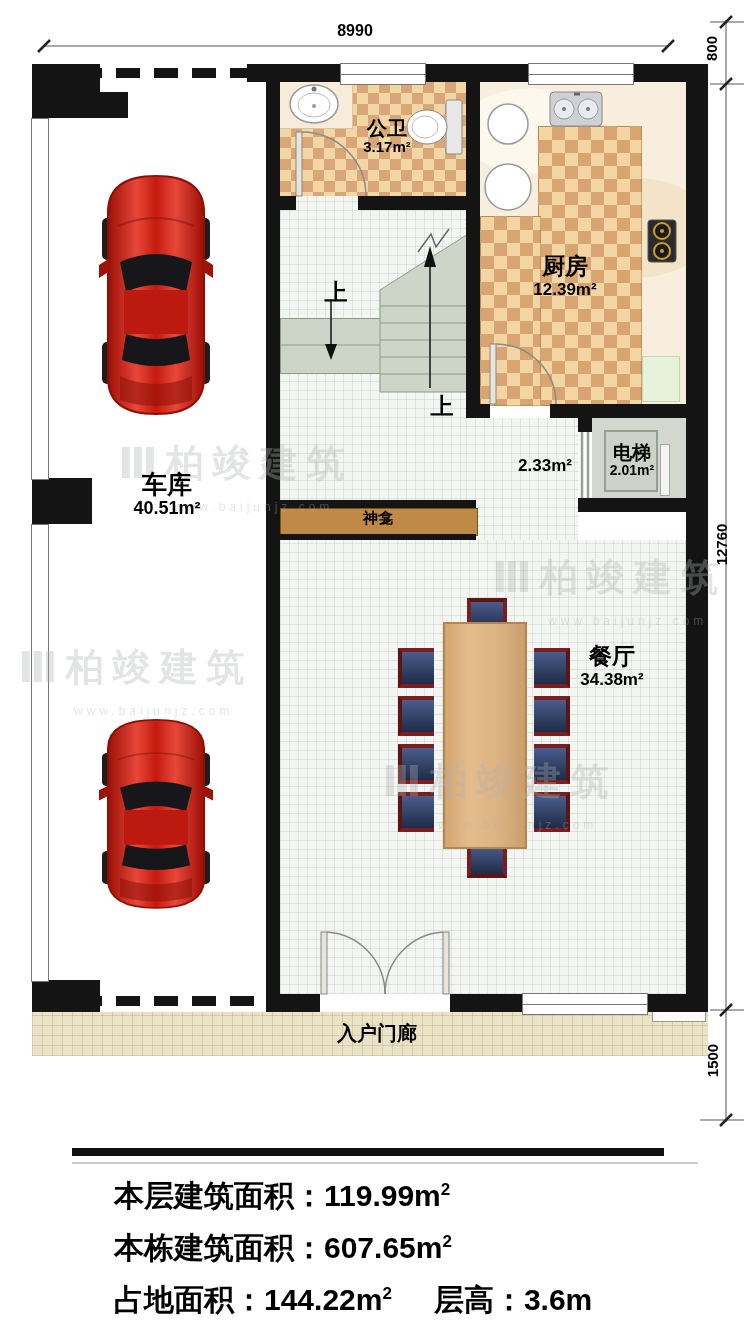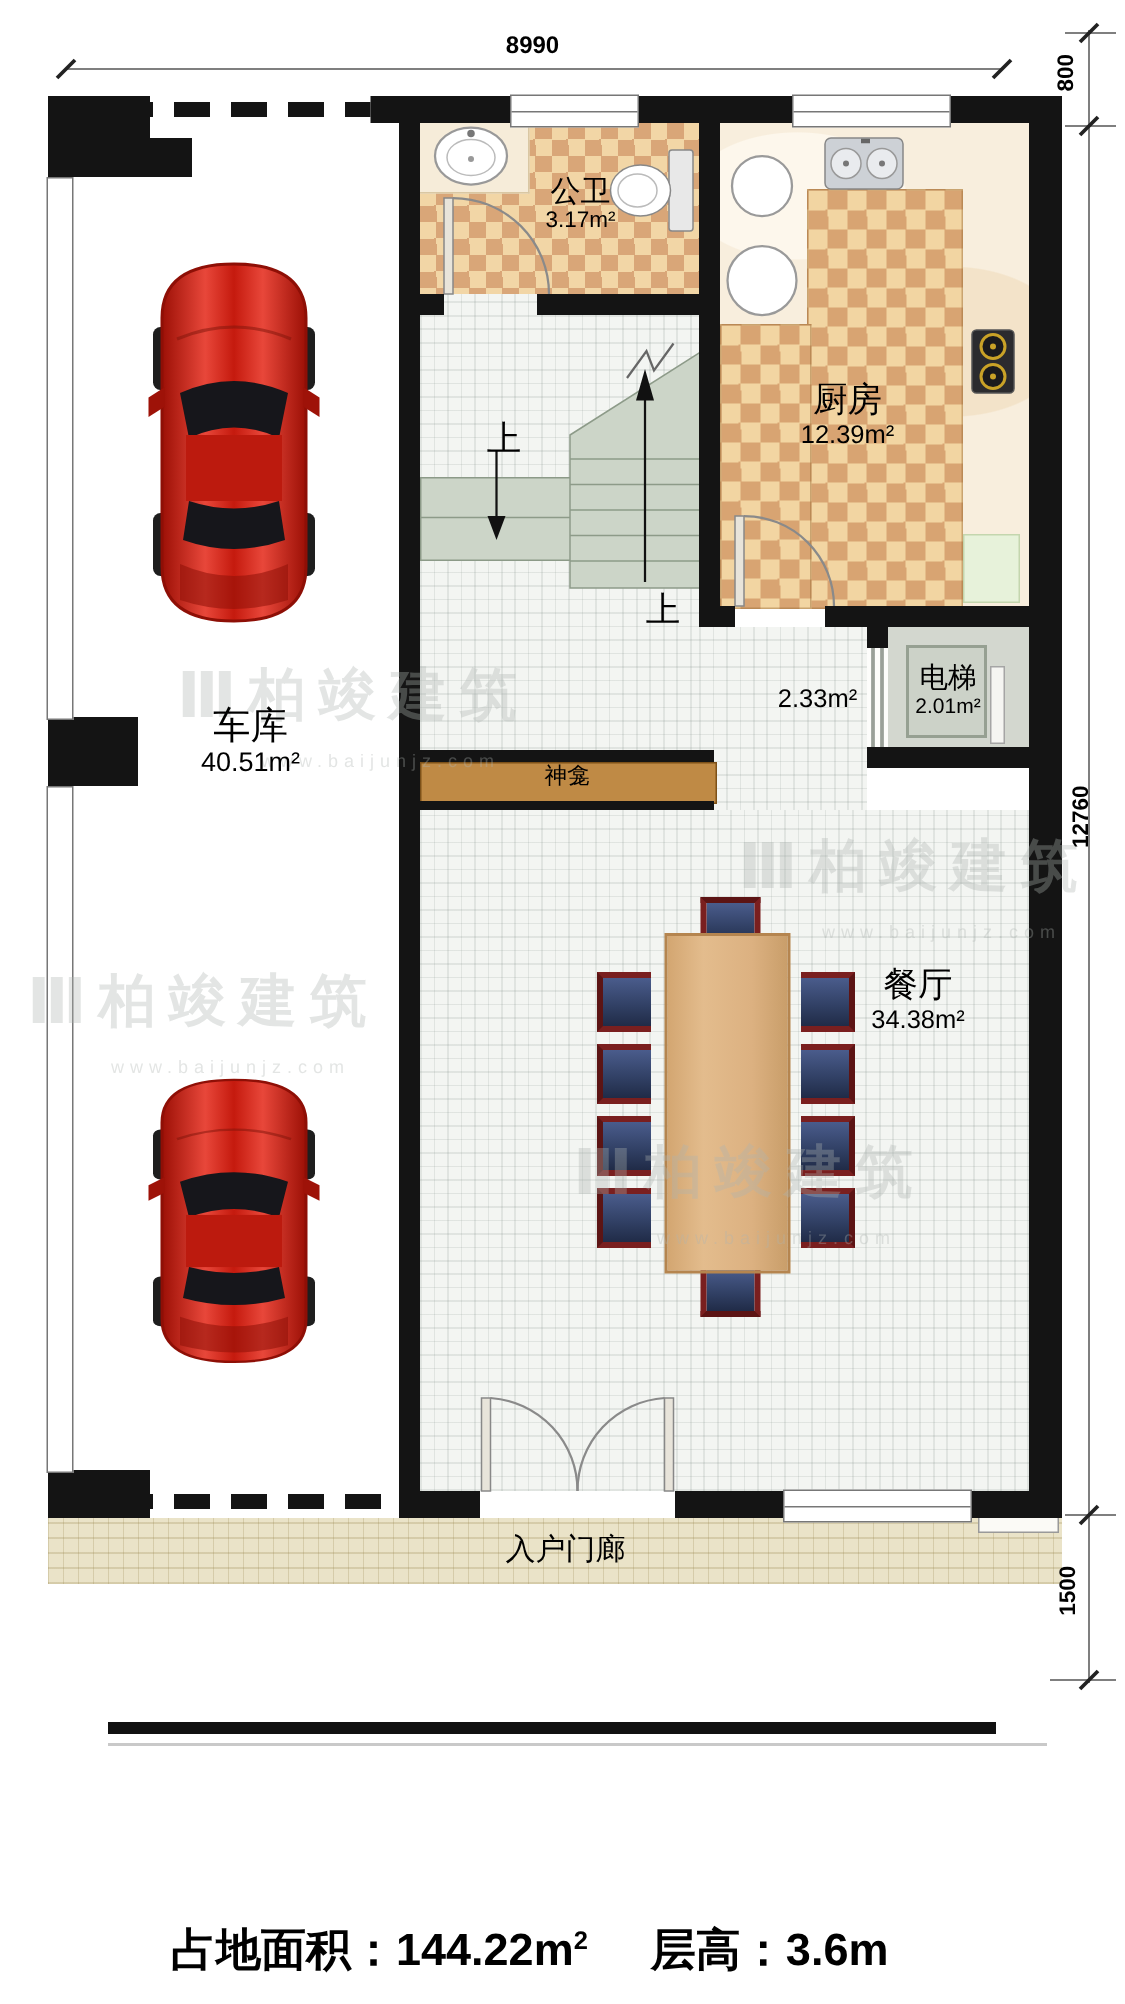--- a/index.html
+++ b/index.html
@@ -34,21 +34,21 @@
   .counter{background:#f6ecd9;border-right:1px solid #d9c7a3;border-bottom:1px solid #d9c7a3;}
   .greenmat{background:#e7f2da;border:1px solid #c4d6ae;}
   .table{background:linear-gradient(90deg,#d3a671,#e3bc8d 30%,#dcb181 70%,#c99e6a);border:2px solid #b5854f;}
   
   .chair{position:absolute;background:linear-gradient(180deg,#4a5c8c,#303f63 60%,#202b47);}
   .ch-l{width:32px;height:32px;border-top:4px solid #7a1f1f;border-bottom:4px solid #7a1f1f;border-left:4px solid #5c1414;}
   .ch-r{width:32px;height:32px;border-top:4px solid #7a1f1f;border-bottom:4px solid #7a1f1f;border-right:4px solid #5c1414;}
   .ch-t{width:32px;height:28px;border-left:4px solid #7a1f1f;border-right:4px solid #7a1f1f;border-top:4px solid #5c1414;}
   .ch-b{width:32px;height:28px;border-left:4px solid #7a1f1f;border-right:4px solid #7a1f1f;border-bottom:4px solid #5c1414;}
   
-  .lbl{position:absolute;text-align:center;font-weight:400;line-height:1.12;z-index:40;}
+  .lbl{position:absolute;text-align:center;font-weight:700;line-height:1.12;z-index:40;}
   .lbl .nm{display:block;}
   .lbl .ar{display:block;}
   .dim{position:absolute;font-weight:700;font-size:16px;text-align:center;z-index:40;}
   .rot{transform:rotate(-90deg);}
   
   .wm{position:absolute;color:#aeb4b1;opacity:.34;text-align:left;z-index:35;white-space:nowrap;}
   .wm .lg{font-size:42px;font-weight:900;vertical-align:middle;margin-right:8px;}
   .wm .b{font-size:38px;font-weight:800;letter-spacing:9px;vertical-align:middle;}
   .wm .u{display:block;font-size:12px;letter-spacing:4px;margin-top:11px;}
   
@@ -285,17 +285,23 @@
   <div class="dim rot" style="left:676px;top:536px;width:90px;font-size:15px;">
     <span>12760</span>
   </div>
   <div class="dim rot" style="left:672px;top:1052px;width:80px;font-size:15px;">
     <span>1500</span>
   </div>
 
   <div class="t-rule"></div>
   <div class="t-rule2"></div>
 
+  <div class="stat" style="top:1176px;">
+    <span>本层建筑面积：</span><span>119.99m</span><sup>2</sup>
+  </div>
+  <div class="stat" style="top:1228px;">
+    <span>本栋建筑面积：</span><span>607.65m</span><sup>2</sup>
+  </div>
   <div class="stat" style="top:1280px;">
     <span>占地面积：</span><span>144.22m</span><sup>2</sup><span class="gap"></span><span>层高：</span><span>3.6m</span>
   </div>
 
 </div>
 
 </body></html>

